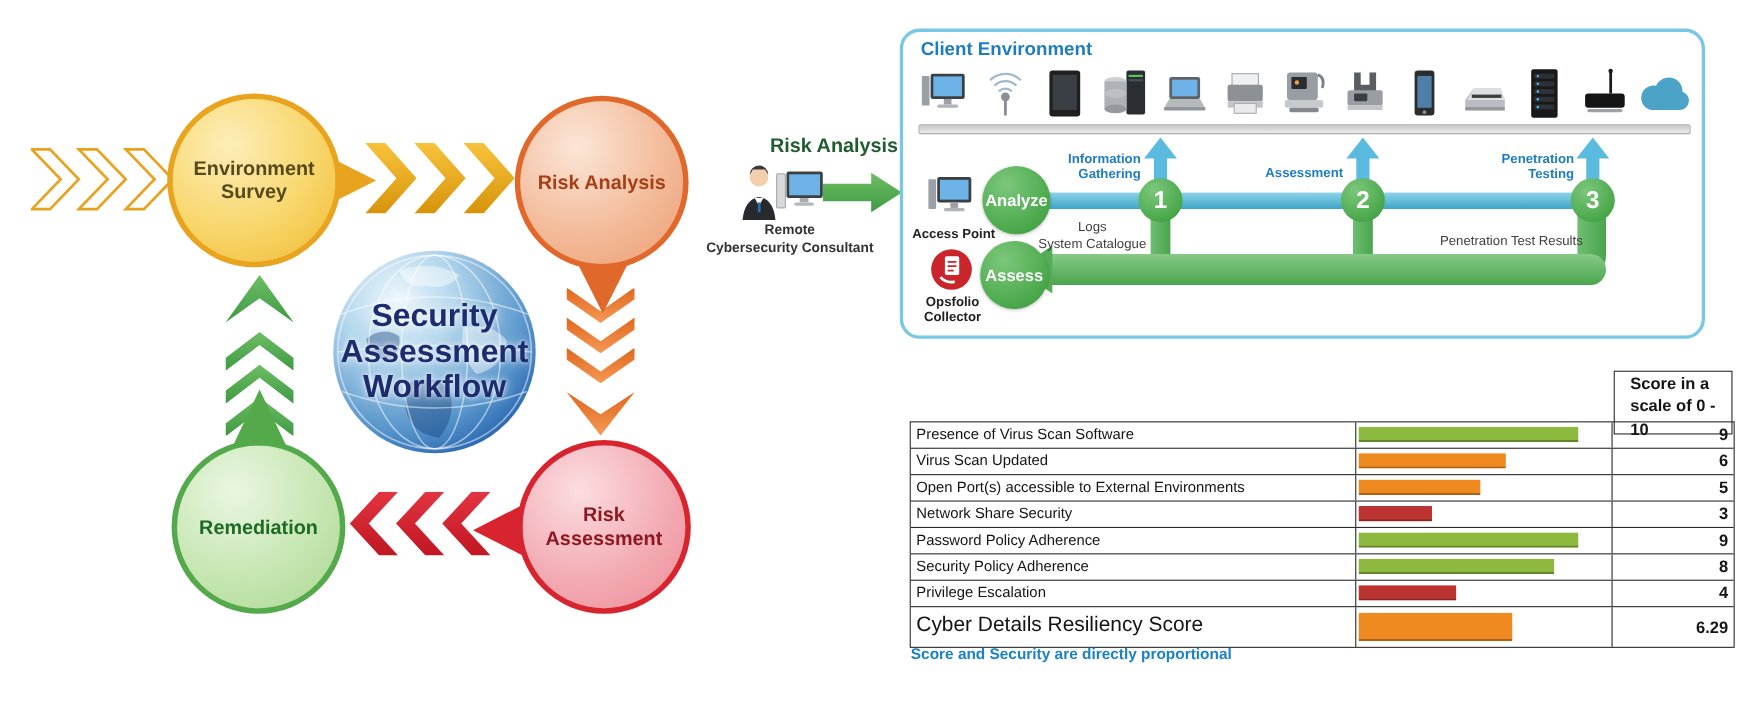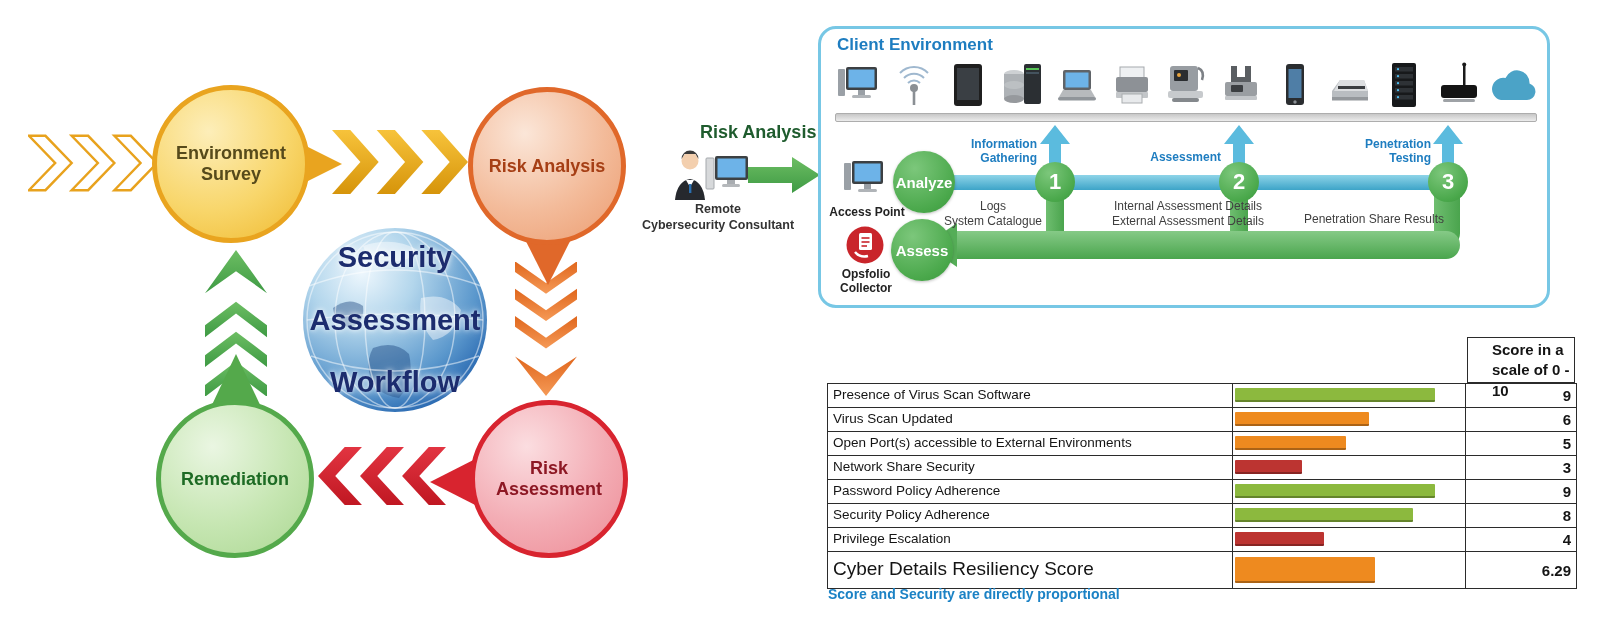--- a/index.html
+++ b/index.html
@@ -20,21 +20,21 @@
   .wf-circle.red{background:radial-gradient(circle at 35% 28%,#fbdde0 0%,#f3acb4 55%,#ed8c96 100%);
                   border:5px solid #d8242f;color:#8d1824;}
   .wf-circle.green{background:radial-gradient(circle at 35% 28%,#eaf6e2 0%,#c6e6b2 55%,#abd792 100%);
                   border:5px solid #54a94b;color:#1d6b24;}
   .globe{position:absolute;left:303px;top:228px;width:184px;height:184px;border-radius:50%;
          background:radial-gradient(circle at 32% 24%,#eef7fd 0%,#b3d6ec 28%,#5a97cc 62%,#1c5caa 86%,#11477f 100%);
          z-index:2;}
   .globe svg{position:absolute;inset:0;}
   .globe-text{position:absolute;inset:0;display:flex;flex-direction:column;align-items:center;
               justify-content:center;font-weight:bold;font-size:29px;line-height:1.12;color:#1c2c6e;
-              text-shadow:0 0 5px rgba(255,255,255,.85),0 0 12px rgba(255,255,255,.6);z-index:3;gap:30px;}
+              text-shadow:0 0 5px rgba(255,255,255,.85),0 0 12px rgba(255,255,255,.6);z-index:3;}
 
   
   #client-panel{position:absolute;left:818px;top:26px;width:732px;height:282px;background:#fff;
                 border:3px solid #77c7e5;border-radius:18px;box-sizing:border-box;}
   #panel-title{position:absolute;left:16px;top:6px;font-size:17px;font-weight:bold;color:#1e7dc0;}
   #device-row{position:absolute;left:14px;top:24px;width:702px;height:56px;display:flex;
               align-items:flex-end;justify-content:space-between;}
   #device-row span{display:block;height:48px;}
   #rail{position:absolute;left:14px;top:84px;width:702px;height:9px;border:1px solid #adadad;
         background:linear-gradient(#c7c7c7,#ececec);border-radius:2px;box-sizing:border-box;}
@@ -59,22 +59,22 @@
   .small-cap{font-size:12px;font-weight:bold;color:#222;text-align:center;line-height:1.2;}
 
   
   #risk-analysis-heading{position:absolute;left:700px;top:122px;width:140px;font-size:18px;
                          font-weight:bold;color:#1f5c2e;}
   #consultant-label{position:absolute;left:636px;top:202px;width:164px;text-align:center;
                     font-size:12.5px;font-weight:bold;color:#333;line-height:1.25;}
 
   
   #score-table{position:absolute;left:827px;top:337px;width:750px;height:243px;font-size:13.5px;color:#141414;}
-  #score-header{position:absolute;left:640px;top:0;width:108px;height:46px;border:1.5px solid #2b2b2b;
-                box-sizing:border-box;font-size:15px;font-weight:bold;padding:2px 0 0 24px;line-height:1.35;}
+  #score-header{position:absolute;left:640px;top:0;width:108px;height:58px;border:1.5px solid #2b2b2b;
+                box-sizing:border-box;font-size:15px;font-weight:bold;padding:2px 0 0 14px;line-height:1.35;}
   #score-body{position:absolute;left:0;top:46px;width:748px;border:1.5px solid #2b2b2b;}
   .trow{display:flex;height:23px;border-bottom:1px solid #2b2b2b;}
   .trow:last-child{border-bottom:none;height:36px;}
   .tc-label{flex:0 0 405px;border-right:1.5px solid #2b2b2b;font-weight:normal;padding:3px 0 0 5px;
             box-sizing:border-box;white-space:nowrap;overflow:hidden;}
   .tc-bar{flex:0 0 233px;border-right:1.5px solid #2b2b2b;box-sizing:border-box;position:relative;}
   .bar-fill{position:absolute;left:2px;top:3.5px;height:14px;border-radius:1px;
             border-bottom:2px solid rgba(0,0,0,.28);box-sizing:border-box;}
   .tc-score{flex:1;text-align:right;font-weight:bold;font-size:15px;padding:3px 5px 0 0;box-sizing:border-box;}
   .trow.total .tc-label{font-size:19px;padding-top:6px;}
@@ -353,26 +353,22 @@
     <div id="green-head"></div>
 
     <div class="step-circle" style="left:214px;top:133px">1</div>
     <div class="step-circle" style="left:398px;top:133px">2</div>
     <div class="step-circle" style="left:607px;top:133px">3</div>
 
     <div class="dark-label" style="left:112px;top:170px;width:120px">
       <span>Logs</span><br>
       <span>System Catalogue</span>
     </div>
-    <div class="dark-label" style="left:272px;top:170px;width:190px">
-      <span>Internal Assessment Details</span><br>
-      <span>External Assessment Details</span>
-    </div>
     <div class="dark-label" style="left:468px;top:183px;width:170px">
-      <span>Penetration Share Results</span>
+      <span>Penetration Test Results</span>
     </div>
 
     <svg class="abs" style="left:18px;top:126px" width="52" height="48" viewBox="0 0 48 48">
         <rect x="3" y="8" width="7" height="27" rx="1" fill="#9aa0a6"></rect>
         <rect x="11" y="6" width="31" height="23" rx="2" fill="#3c4043"></rect>
         <rect x="13.5" y="8.5" width="26" height="18" fill="#6db3e8"></rect>
         <rect x="23" y="29" width="7" height="5" fill="#9aa0a6"></rect>
         <rect x="17" y="34" width="19" height="3" rx="1.5" fill="#b0b4b8"></rect>
       </svg>
     <div class="abs small-cap" style="left:0;top:176px;width:92px">Access Point</div>

